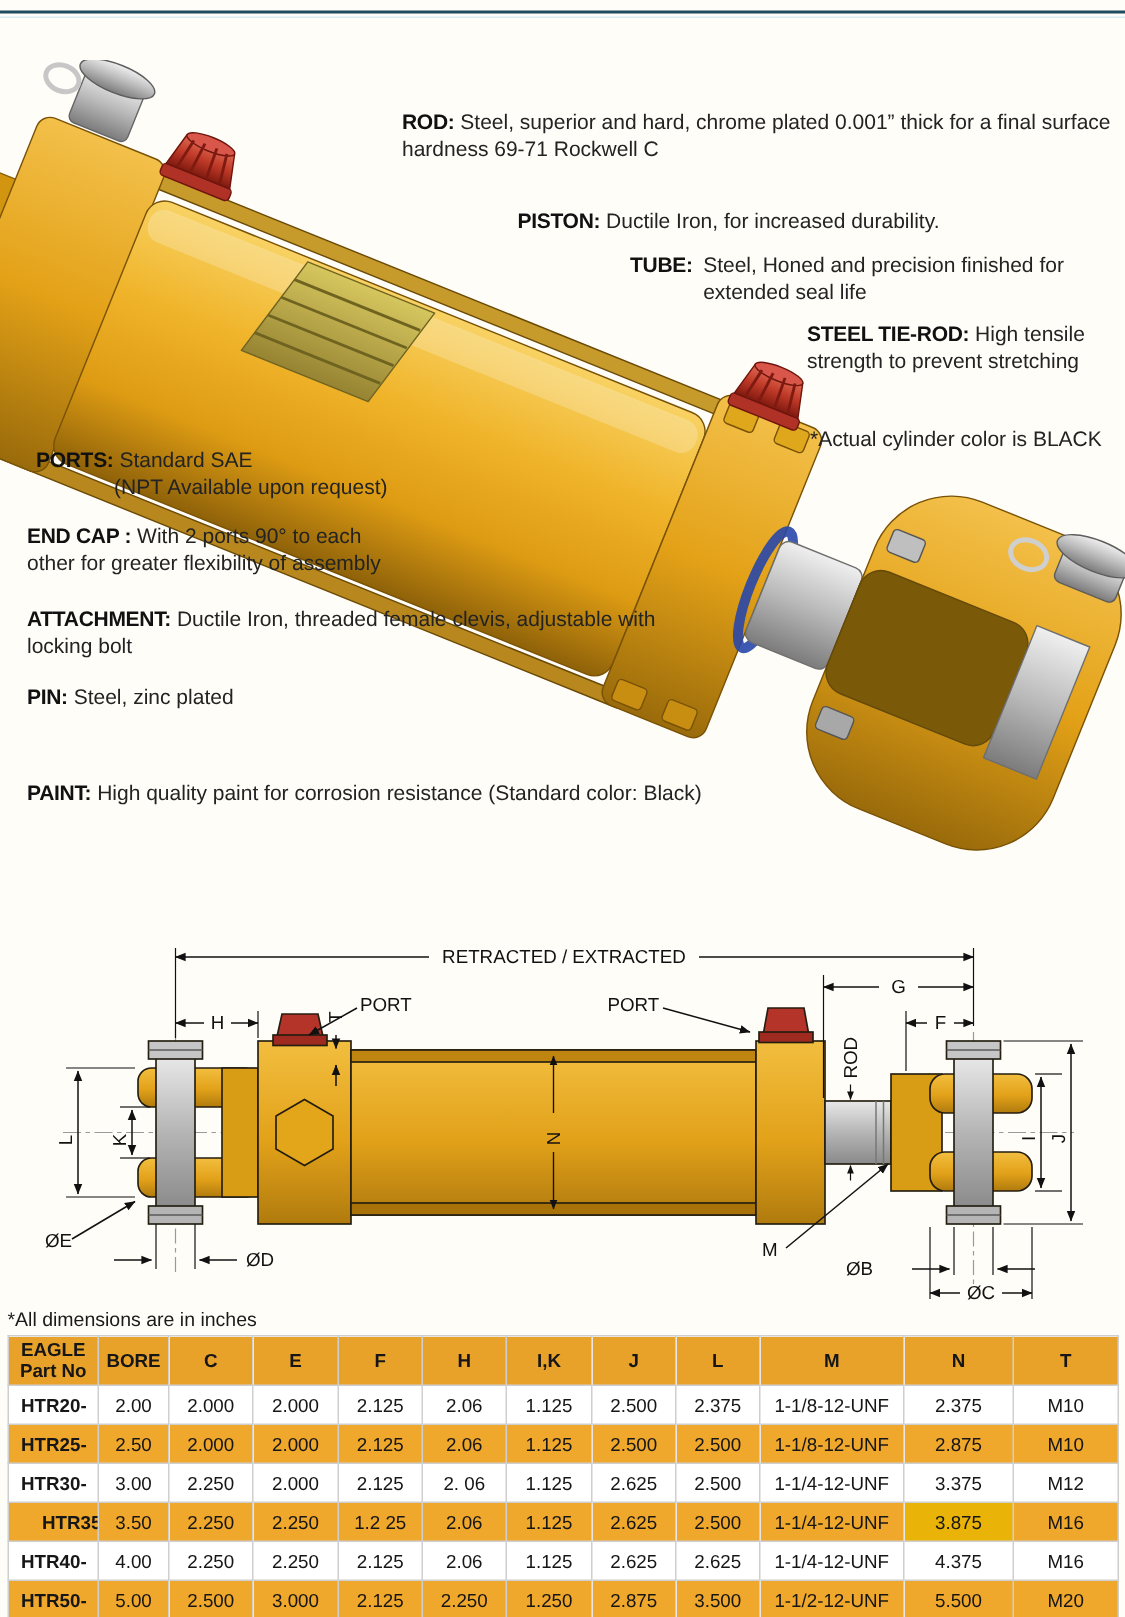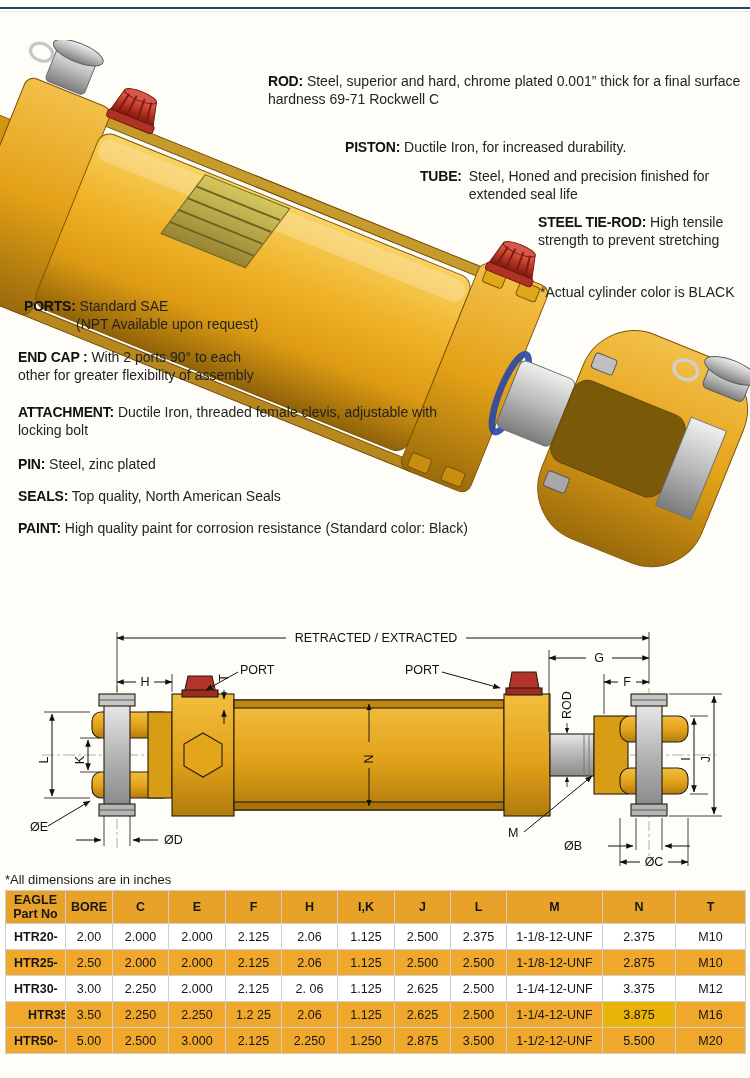--- a/index.html
+++ b/index.html
@@ -173,24 +173,20 @@
   <div class="tb t-attach">
     <span class="lbl">ATTACHMENT:</span>
     <span>Ductile Iron, threaded female clevis, adjustable with locking bolt</span>
   </div>
 
   <div class="tb t-pin">
     <span class="lbl">PIN:</span>
     <span>Steel, zinc plated</span>
   </div>
 
-  <div class="tb t-seals">
-    <span class="lbl">SEALS:</span>
-    <span>Top quality, North American Seals</span>
-  </div>
 
   <div class="tb t-paint">
     <span class="lbl">PAINT:</span>
     <span>High quality paint for corrosion resistance (Standard color: Black)</span>
   </div>
 
   <svg class="diagram" width="750" height="268" viewBox="0 0 750 268" font-family="Liberation Sans, sans-serif" font-size="12.5" fill="#111">
     <defs>
       <marker id="arr" viewBox="0 0 10 10" refX="9" refY="5" markerWidth="7.5" markerHeight="7.5" orient="auto-start-reverse">
         <path d="M0,1.2 L9.5,5 L0,8.8 z" fill="#111"></path>
@@ -424,20 +420,34 @@
           <td style="background: rgb(239, 167, 44);">1.2 25</td>
           <td style="background: rgb(239, 167, 44);">2.06</td>
           <td style="background: rgb(239, 167, 44);">1.125</td>
           <td style="background: rgb(239, 167, 44);">2.625</td>
           <td style="background: rgb(239, 167, 44);">2.500</td>
           <td style="background: rgb(239, 167, 44);">1-1/4-12-UNF</td>
           <td style="background: #eab308; text-align: center;">3.875</td>
           <td style="background: rgb(239, 167, 44);">M16</td>
         </tr>
         <tr>
+          <td class="part" style="background: rgb(255, 255, 255);">HTR40-</td>
+          <td style="background: rgb(255, 255, 255);">4.00</td>
+          <td style="background: rgb(255, 255, 255);">2.250</td>
+          <td style="background: rgb(255, 255, 255);">2.250</td>
+          <td style="background: rgb(255, 255, 255);">2.125</td>
+          <td style="background: rgb(255, 255, 255);">2.06</td>
+          <td style="background: rgb(255, 255, 255);">1.125</td>
+          <td style="background: rgb(255, 255, 255);">2.625</td>
+          <td style="background: rgb(255, 255, 255);">2.625</td>
+          <td style="background: rgb(255, 255, 255);">1-1/4-12-UNF</td>
+          <td style="background: rgb(255, 255, 255);">4.375</td>
+          <td style="background: rgb(255, 255, 255);">M16</td>
+        </tr>
+        <tr>
           <td class="part" style="background: rgb(239, 167, 44);">HTR50-</td>
           <td style="background: rgb(239, 167, 44);">5.00</td>
           <td style="background: rgb(239, 167, 44);">2.500</td>
           <td style="background: rgb(239, 167, 44);">3.000</td>
           <td style="background: rgb(239, 167, 44);">2.125</td>
           <td style="background: rgb(239, 167, 44);">2.250</td>
           <td style="background: rgb(239, 167, 44);">1.250</td>
           <td style="background: rgb(239, 167, 44);">2.875</td>
           <td style="background: rgb(239, 167, 44);">3.500</td>
           <td style="background: rgb(239, 167, 44);">1-1/2-12-UNF</td>

